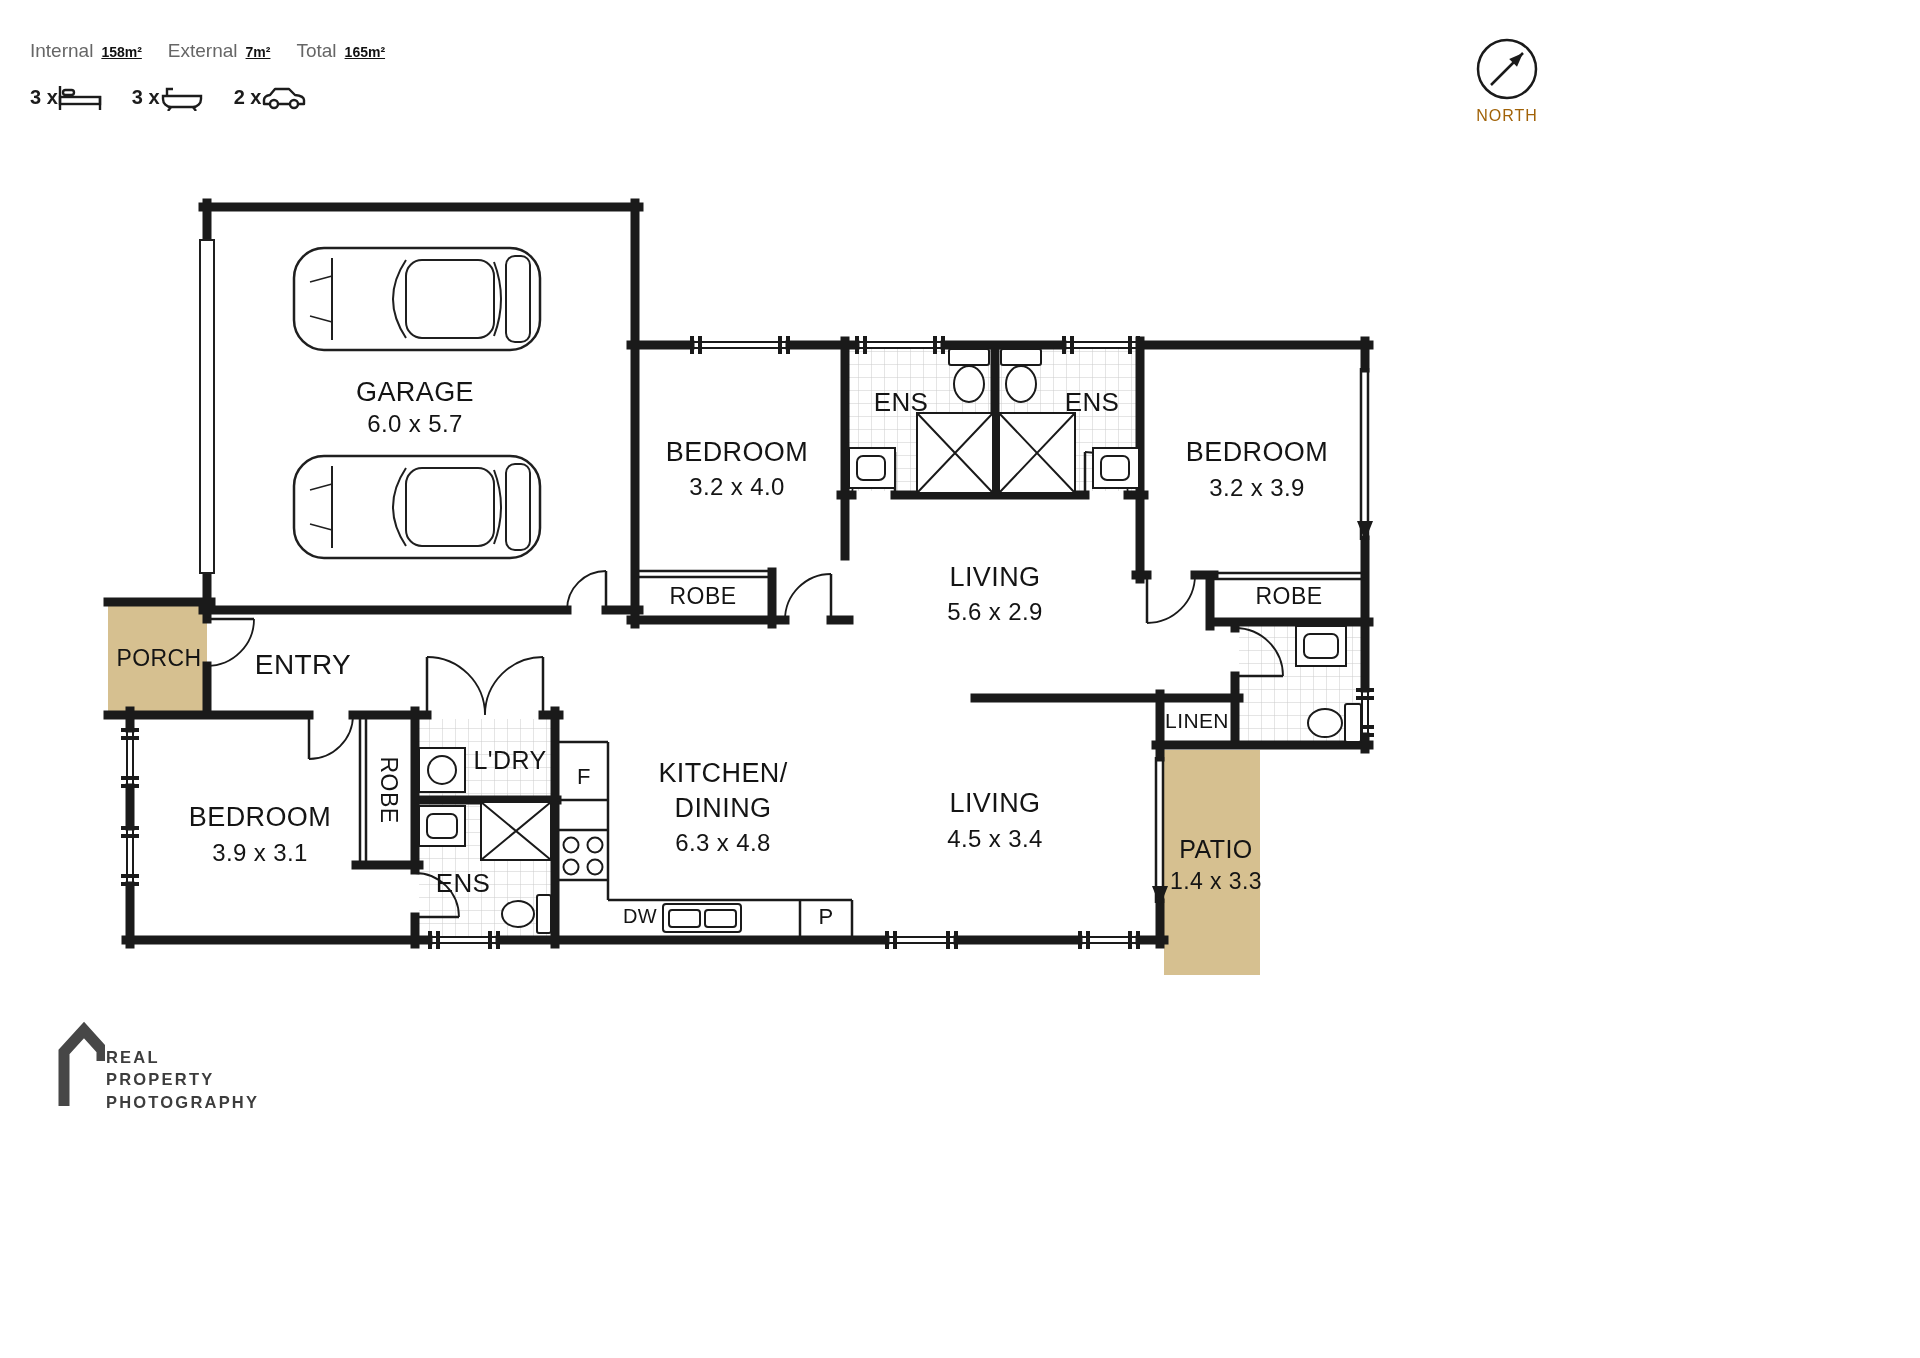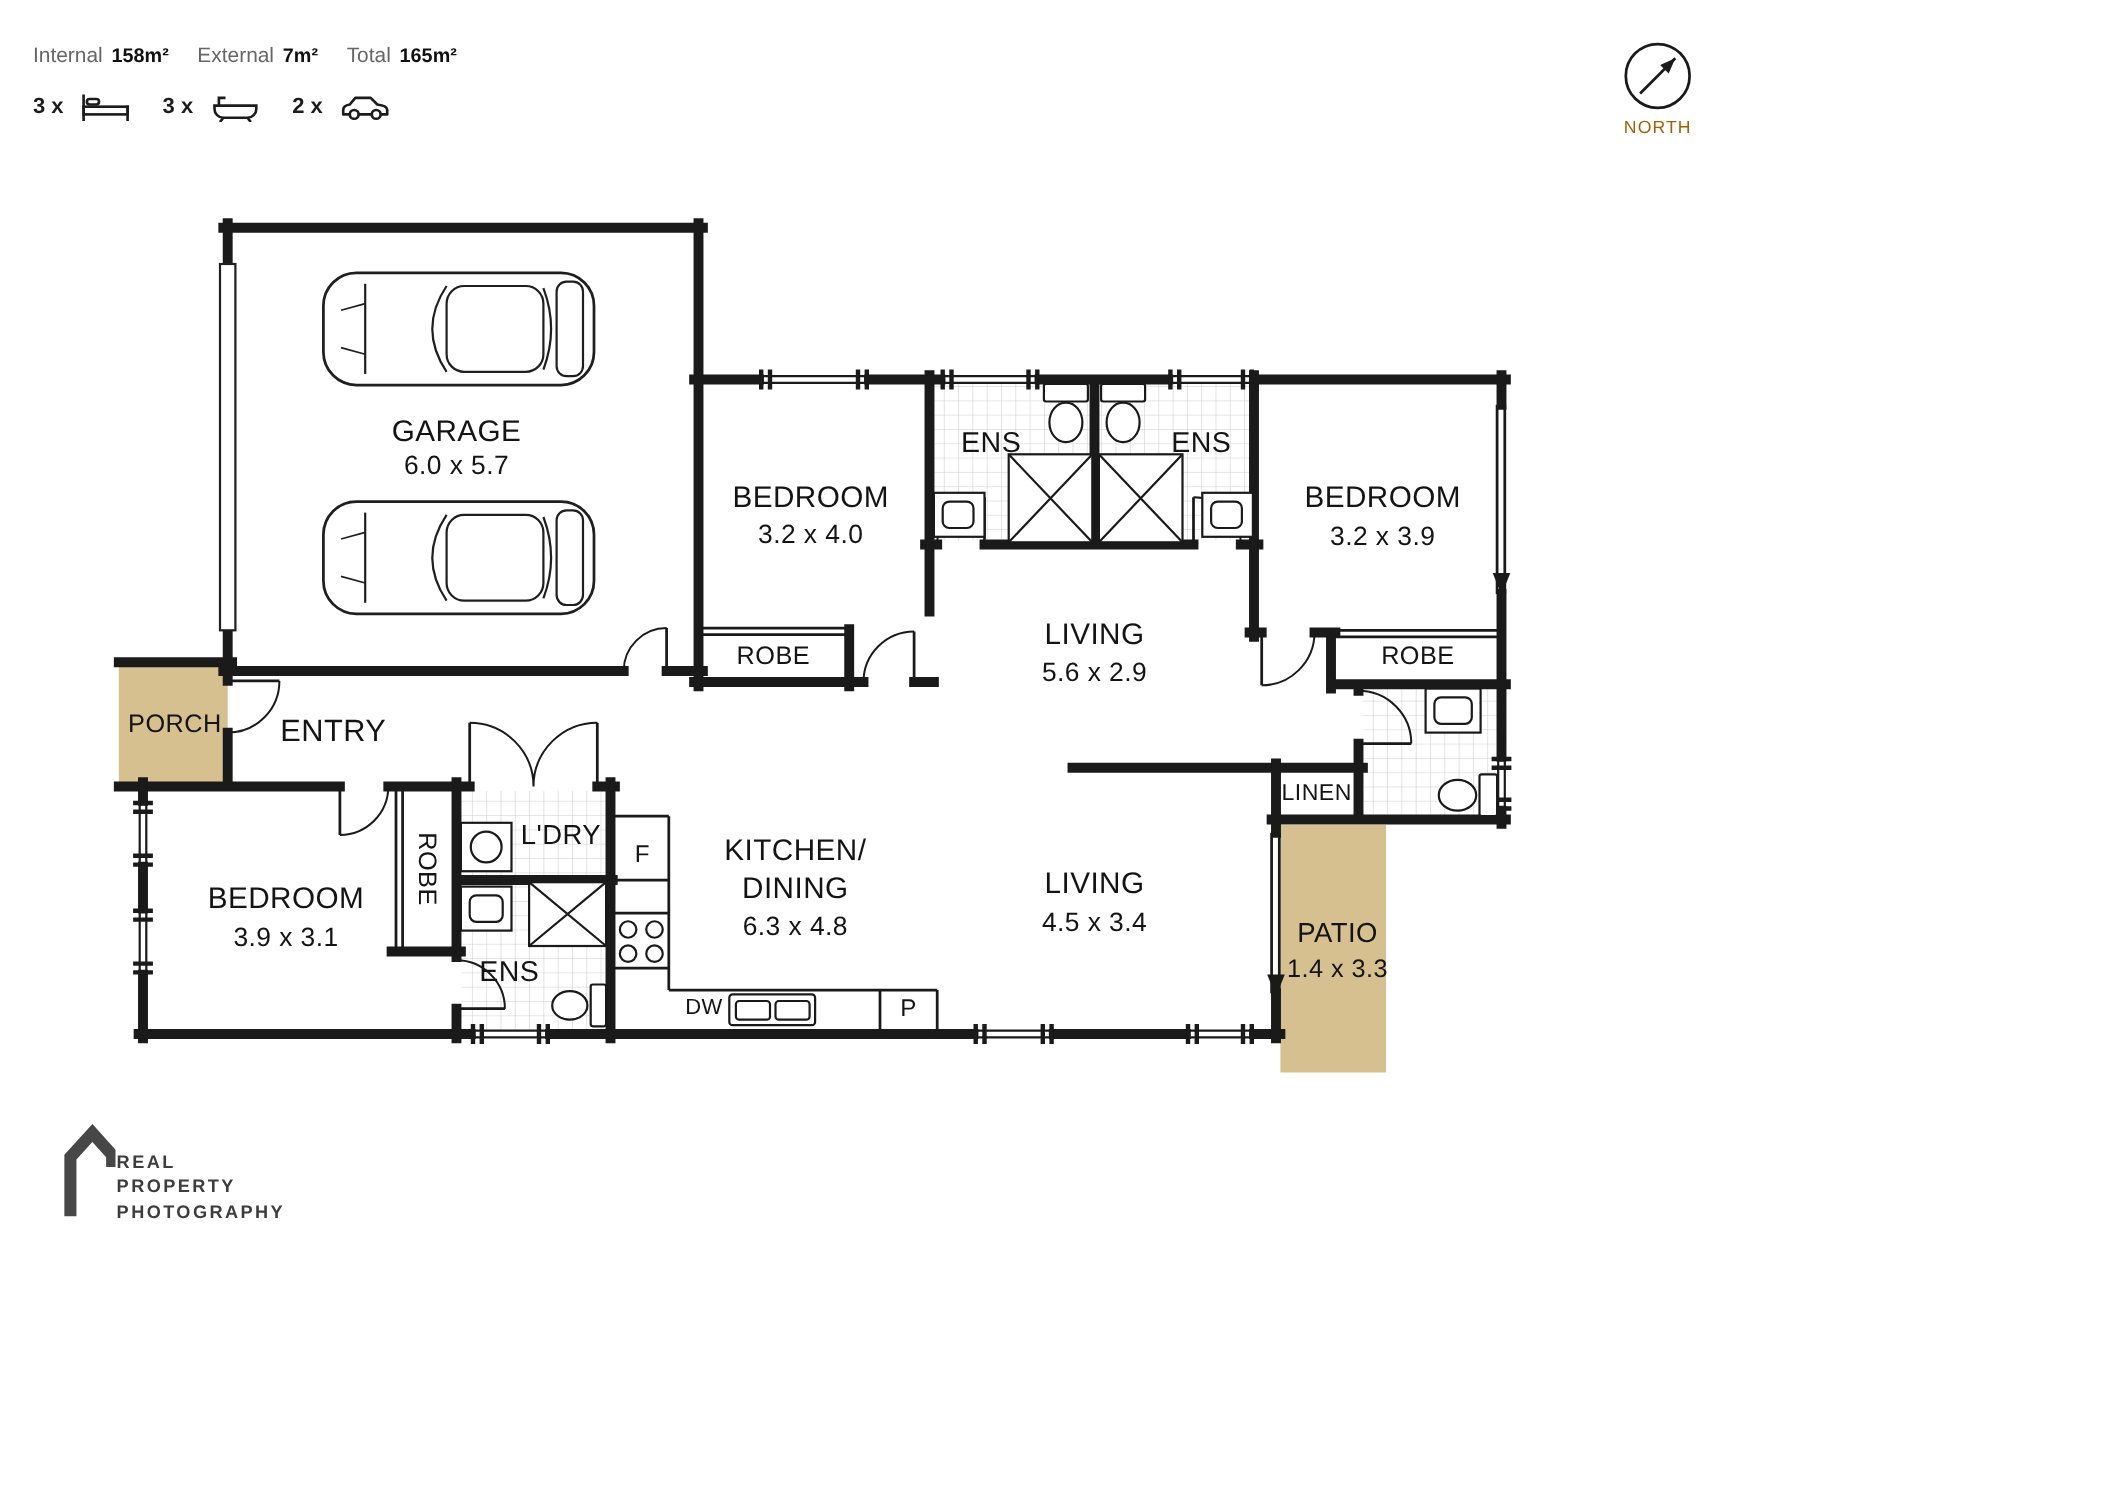--- a/index.html
+++ b/index.html
@@ -4,24 +4,24 @@
 <style>
   html,body{margin:0;padding:0;background:#fff;}
   .page{position:relative;width:1751px;height:1358px;background:#ffffff;
         font-family:"Liberation Sans",sans-serif;color:#141414;overflow:hidden;}
   .plan{position:absolute;left:0;top:0;}
 
   
   .stats{position:absolute;left:30px;top:40px;display:flex;gap:26px;align-items:baseline;
          font-size:19px;color:#666;}
   .stats .stat{display:flex;gap:8px;align-items:baseline;}
-  .stats .stat-value{color:#111;font-weight:700;font-size:18px;}
+  .stats .stat-value{color:#111;font-weight:700;font-size:14px;text-decoration:underline;}
   .counts{position:absolute;left:30px;top:84px;display:flex;align-items:center;gap:16px;
           font-size:20px;font-weight:600;color:#1c1c1c;}
-  .counts .group{display:flex;align-items:center;gap:16px;margin-right:14px;}
+  .counts .group{display:flex;align-items:center;gap:0;margin-right:14px;}
   .address{position:absolute;top:26px;right:455px;font-size:37px;font-weight:500;
            white-space:nowrap;color:#111;}
   .address b{font-weight:800;}
   .compass{position:absolute;left:1472px;top:36px;width:70px;text-align:center;}
   .compass-label{font-size:16px;letter-spacing:1px;margin-top:1px;color:#a16207;}
 
   
   .plan-label{position:absolute;transform:translate(-50%,-50%);white-space:nowrap;
               font-size:27px;letter-spacing:.4px;color:#141414;text-align:center;}
   .dims{font-size:24px;}

